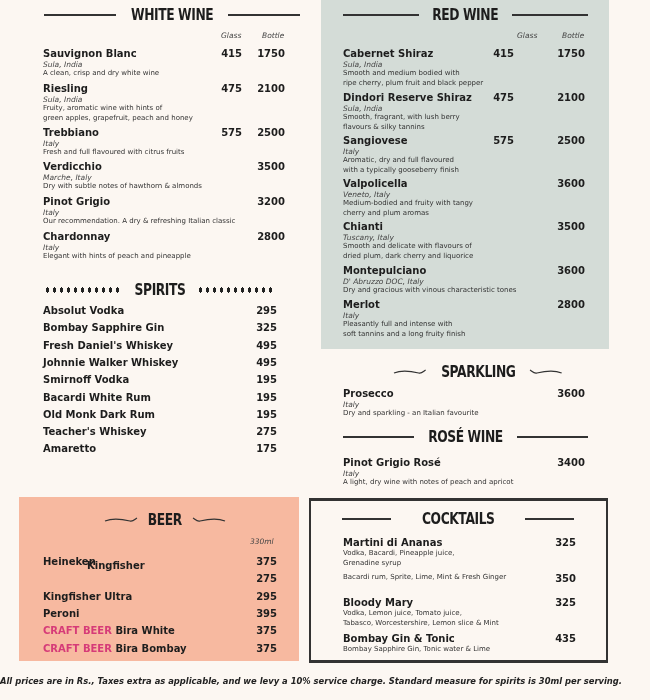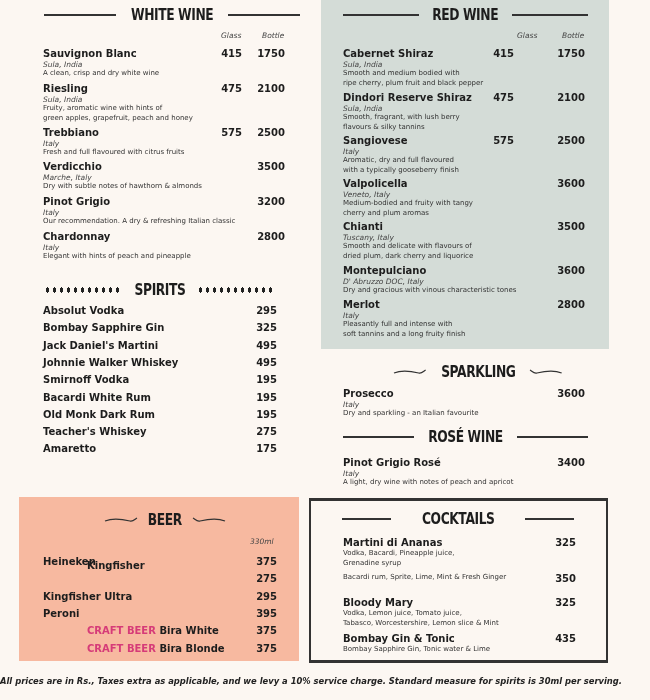--- a/index.html
+++ b/index.html
@@ -14,21 +14,21 @@
 
   .col-h { position: absolute; font-size: 7.5px; font-style: italic; color: #444; }
 
   .item { position: absolute; }
   .item .name { font-size: 10px; font-weight: bold; color: #1d1d1d; white-space: nowrap; line-height: 12px; }
   .item .origin { font-size: 7.5px; font-style: italic; color: #444; line-height: 9px; }
   .item .desc { font-size: 7px; color: #333; line-height: 9.5px; white-space: pre-line; }
   .price { position: absolute; font-size: 10px; font-weight: bold; color: #1d1d1d; text-align: right; width: 36px; line-height: 12px; }
 
   .row { position: absolute; font-size: 10px; font-weight: bold; line-height: 12px; white-space: nowrap; color: #1d1d1d; }
-  .craft { color: #d63b78; margin-left: 44px; }
+  .craft { color: #d63b78; }
 
   #red-panel { position: absolute; left: 321px; top: 0; width: 288px; height: 349px; background: #d4dcd7; }
   #beer-panel { position: absolute; left: 19px; top: 497px; width: 280px; height: 164px; background: #f7b9a0; }
   #cocktail-box { position: absolute; left: 309px; top: 498px; width: 299px; height: 165px; border: 2px solid #333; border-top-width: 3px; border-bottom-width: 3px; }
 
   #footer { position: absolute; left: 0; top: 676px; width: 552px; text-align: center; font-size: 8.4px; font-style: italic; font-weight: bold; color: #222; white-space: nowrap; }
 </style>
 </head>
 <body>
 
@@ -152,21 +152,21 @@
 <div class="heading" style="left:44px; top:280px; width:232px; height:20px;">
   <span class="dots"></span>
   <span class="title">SPIRITS</span>
   <span class="dots"></span>
 </div>
 <div id="spirit-items">
     <div class="row" style="left:43px; top:305px;">Absolut Vodka</div>
     <div class="price" style="left:241px; top:305px;">295</div>
     <div class="row" style="left:43px; top:322.3px;">Bombay Sapphire Gin</div>
     <div class="price" style="left:241px; top:322.3px;">325</div>
-    <div class="row" style="left:43px; top:339.6px;">Jack Daniel's Martini</div>
+    <div class="row" style="left:43px; top:339.6px;">Fresh Daniel's Whiskey</div>
     <div class="price" style="left:241px; top:339.6px;">495</div>
     <div class="row" style="left:43px; top:356.9px;">Johnnie Walker Whiskey</div>
     <div class="price" style="left:241px; top:356.9px;">495</div>
     <div class="row" style="left:43px; top:374.2px;">Smirnoff Vodka</div>
     <div class="price" style="left:241px; top:374.2px;">195</div>
     <div class="row" style="left:43px; top:391.5px;">Bacardi White Rum</div>
     <div class="price" style="left:241px; top:391.5px;">195</div>
     <div class="row" style="left:43px; top:408.8px;">Old Monk Dark Rum</div>
     <div class="price" style="left:241px; top:408.8px;">195</div>
     <div class="row" style="left:43px; top:426.1px;">Teacher's Whiskey</div>
@@ -221,21 +221,21 @@
     <div class="row" style="left:43px; top:556px;"><span>Heineken</span></div>
     <div class="price" style="left:241px; top:556px;">375</div>
     <div class="row" style="left:43px; top:560px;padding-left:44px;"><span>Kingfisher</span></div>
     <div class="price" style="left:241px; top:573.3px;">275</div>
     <div class="row" style="left:43px; top:590.6px;"><span>Kingfisher Ultra</span></div>
     <div class="price" style="left:241px; top:590.6px;">295</div>
     <div class="row" style="left:43px; top:607.9px;"><span>Peroni</span></div>
     <div class="price" style="left:241px; top:607.9px;">395</div>
     <div class="row" style="left:43px; top:625.2px;"><span class="craft">CRAFT BEER</span> <span>Bira White</span></div>
     <div class="price" style="left:241px; top:625.2px;">375</div>
-    <div class="row" style="left:43px; top:642.5px;"><span class="craft">CRAFT BEER</span> <span>Bira Blonde</span></div>
+    <div class="row" style="left:43px; top:642.5px;"><span class="craft">CRAFT BEER</span> <span>Bira Bombay</span></div>
     <div class="price" style="left:241px; top:642.5px;">375</div>
   </div>
 
 <div class="heading" style="left:342px; top:509px; width:232px; height:20px;gap:17px;">
   <span class="line"></span>
   <span class="title">COCKTAILS</span>
   <span class="line"></span>
 </div>
 <div id="cocktail-items">
     <div class="item" style="left:343px; top:537px;">

